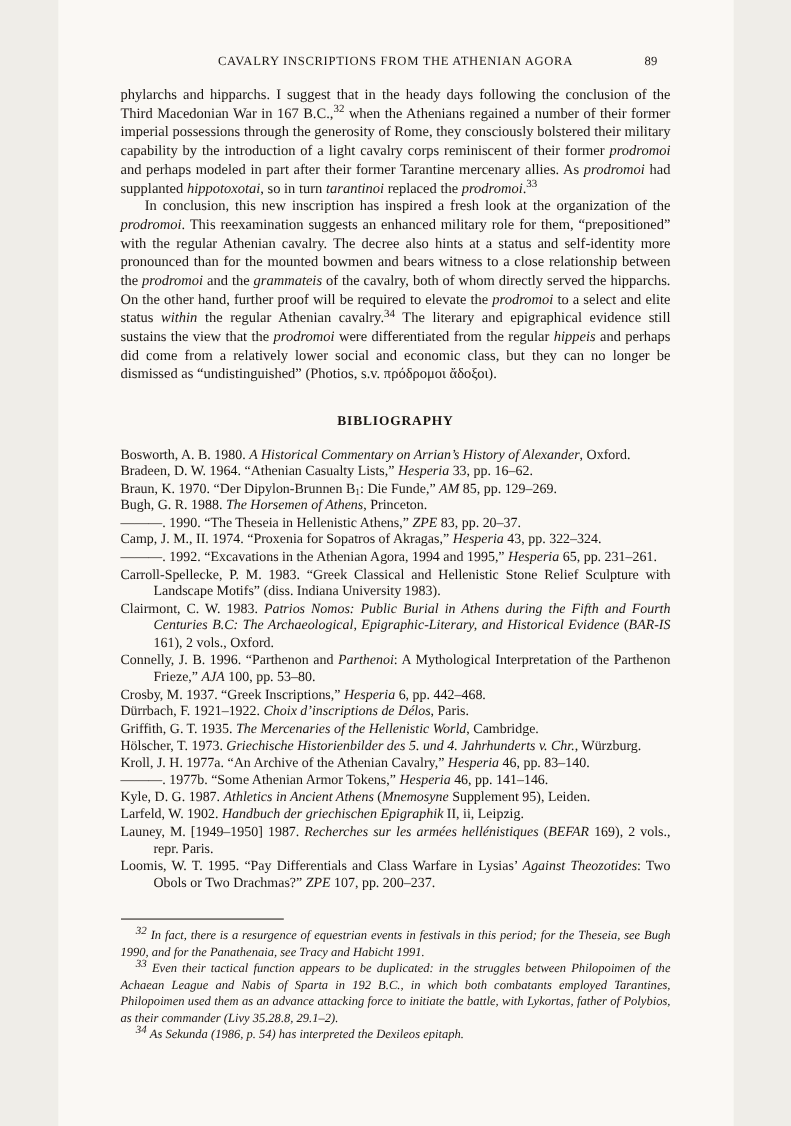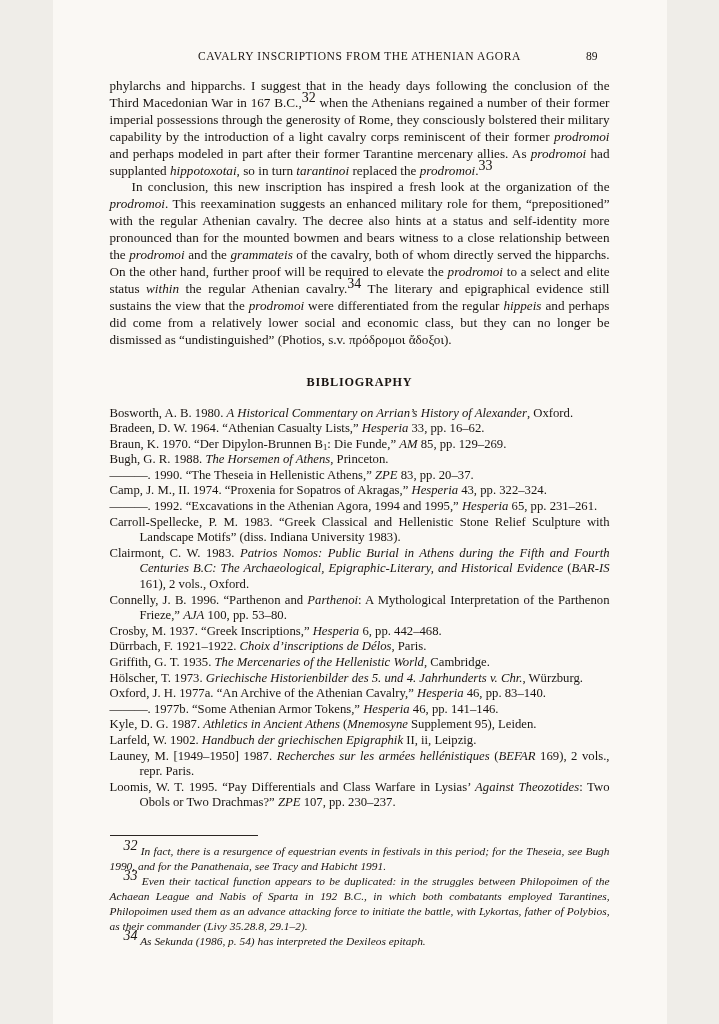--- a/index.html
+++ b/index.html
@@ -30,21 +30,21 @@
     letter-spacing: 0;
   }
   .para {
     font-size: 13.2px;
     line-height: 16.9px;
     text-align: justify;
   }
   .para.indent { text-indent: 22px; }
   .it { font-style: italic; }
   sup {
-    font-size: 14px;
+    font-size: 10px;
     line-height: 0;
     vertical-align: baseline;
     position: relative;
     top: -4.5px;
   }
   sub {
     font-size: 8.5px;
     line-height: 0;
     vertical-align: baseline;
     position: relative;
@@ -102,26 +102,26 @@
       <p class="bib-entry"><span>———. 1990. “The Theseia in Hellenistic Athens,” </span><span class="it">ZPE</span><span> 83, pp. 20–37.</span></p>
       <p class="bib-entry"><span>Camp, J. M., II. 1974. “Proxenia for Sopatros of Akragas,” </span><span class="it">Hesperia</span><span> 43, pp. 322–324.</span></p>
       <p class="bib-entry"><span>———. 1992. “Excavations in the Athenian Agora, 1994 and 1995,” </span><span class="it">Hesperia</span><span> 65, pp. 231–261.</span></p>
       <p class="bib-entry"><span>Carroll-Spellecke, P. M. 1983. “Greek Classical and Hellenistic Stone Relief Sculpture with Landscape Motifs” (diss. Indiana University 1983).</span></p>
       <p class="bib-entry"><span>Clairmont, C. W. 1983. </span><span class="it">Patrios Nomos:  Public Burial in Athens during the Fifth and Fourth Centuries B.C: The Archaeological, Epigraphic-Literary, and Historical Evidence</span><span> (</span><span class="it">BAR-IS</span><span> 161), 2 vols., Oxford.</span></p>
       <p class="bib-entry"><span>Connelly, J. B. 1996. “Parthenon and </span><span class="it">Parthenoi</span><span>:  A Mythological Interpretation of the Parthenon Frieze,” </span><span class="it">AJA</span><span> 100, pp. 53–80.</span></p>
       <p class="bib-entry"><span>Crosby, M. 1937. “Greek Inscriptions,” </span><span class="it">Hesperia</span><span> 6, pp. 442–468.</span></p>
       <p class="bib-entry"><span>Dürrbach, F. 1921–1922. </span><span class="it">Choix d’inscriptions de Délos</span><span>, Paris.</span></p>
       <p class="bib-entry"><span>Griffith, G. T. 1935. </span><span class="it">The Mercenaries of the Hellenistic World</span><span>, Cambridge.</span></p>
       <p class="bib-entry"><span>Hölscher, T. 1973. </span><span class="it">Griechische Historienbilder des 5. und 4. Jahrhunderts v. Chr.</span><span>, Würzburg.</span></p>
-      <p class="bib-entry"><span>Oxford, J. H. 1977a. “An Archive of the Athenian Cavalry,” </span><span class="it">Hesperia</span><span> 46, pp. 83–140.</span></p>
+      <p class="bib-entry"><span>Kroll, J. H. 1977a. “An Archive of the Athenian Cavalry,” </span><span class="it">Hesperia</span><span> 46, pp. 83–140.</span></p>
       <p class="bib-entry"><span>———. 1977b. “Some Athenian Armor Tokens,” </span><span class="it">Hesperia</span><span> 46, pp. 141–146.</span></p>
       <p class="bib-entry"><span>Kyle, D. G. 1987. </span><span class="it">Athletics in Ancient Athens</span><span> (</span><span class="it">Mnemosyne</span><span> Supplement 95), Leiden.</span></p>
       <p class="bib-entry"><span>Larfeld, W. 1902. </span><span class="it">Handbuch der griechischen Epigraphik</span><span> II, ii, Leipzig.</span></p>
       <p class="bib-entry"><span>Launey, M. [1949–1950] 1987. </span><span class="it">Recherches sur les armées hellénistiques</span><span> (</span><span class="it">BEFAR</span><span> 169), 2 vols., repr. Paris.</span></p>
-      <p class="bib-entry"><span>Loomis, W. T. 1995. “Pay Differentials and Class Warfare in Lysias’ </span><span class="it">Against Theozotides</span><span>:  Two Obols or Two Drachmas?” </span><span class="it">ZPE</span><span> 107, pp. 230–237.</span></p>
+      <p class="bib-entry"><span>Loomis, W. T. 1995. “Pay Differentials and Class Warfare in Lysias’ </span><span class="it">Against Theozotides</span><span>:  Two Obols or Two Drachmas?” </span><span class="it">ZPE</span><span> 107, pp. 200–237.</span></p>
     </div>
 
   <div class="footnote-rule"></div>
 
   <div id="footnotes">
       <p class="footnote indent"><sup>32</sup><span> In fact, there is a resurgence of equestrian events in festivals in this period; for the Theseia, see Bugh 1990, and for the Panathenaia, see Tracy and Habicht 1991.</span></p>
       <p class="footnote indent"><sup>33</sup><span> Even their tactical function appears to be duplicated:  in the struggles between Philopoimen of the Achaean League and Nabis of Sparta in 192 B.C., in which both combatants employed Tarantines, Philopoimen used them as an advance attacking force to initiate the battle, with Lykortas, father of Polybios, as their commander (Livy 35.28.8, 29.1–2).</span></p>
       <p class="footnote indent"><sup>34</sup><span> As Sekunda (1986, p. 54) has interpreted the Dexileos epitaph.</span></p>
     </div>
 

